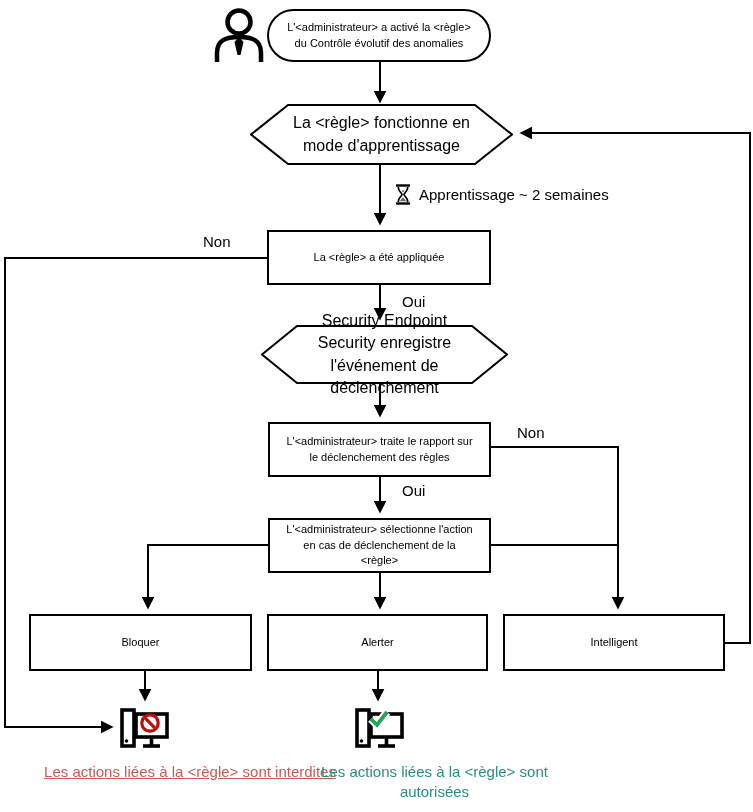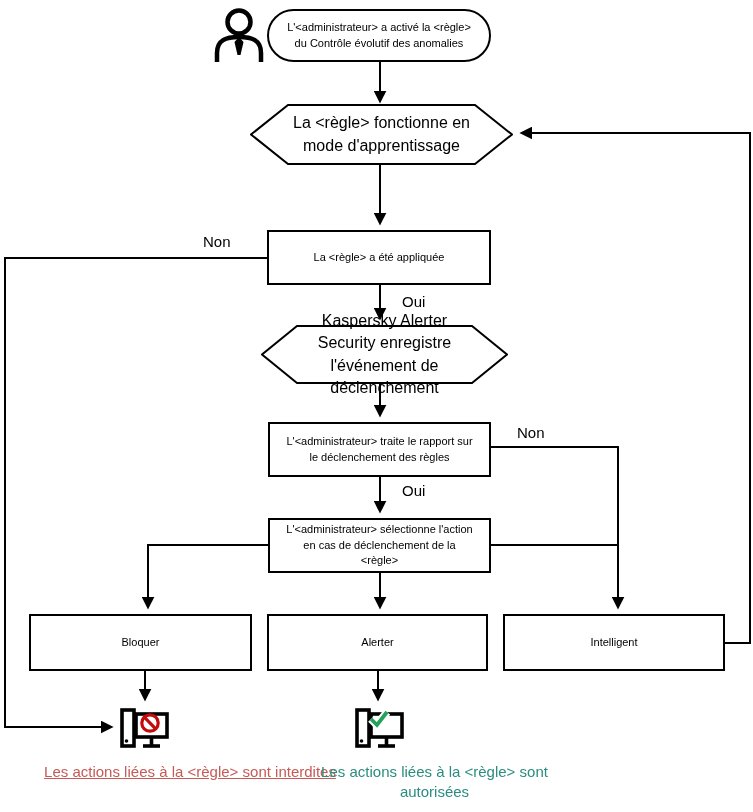--- a/index.html
+++ b/index.html
@@ -80,35 +80,46 @@
     <span>L'&lt;administrateur&gt; a activé la &lt;règle&gt; du Contrôle évolutif des anomalies</span>
   </div>
 
   <div class="hexwrap" style="left:250px;top:104px;width:263px;height:61px;">
     <svg width="263" height="61" viewBox="0 0 263 61">
       <polygon points="38,1 225,1 262,30.5 225,60 38,60 1,30.5" fill="#fff" stroke="#000" stroke-width="2"></polygon>
     </svg>
     <div class="hextext">La &lt;règle&gt; fonctionne en mode d'apprentissage</div>
   </div>
 
+  <div class="duration" style="left:395px;top:184px;">
+    <svg width="16" height="21" viewBox="0 0 16 21">
+      <line x1="1" y1="1.5" x2="15" y2="1.5" stroke="#000" stroke-width="2.4"></line>
+      <line x1="1" y1="19.5" x2="15" y2="19.5" stroke="#000" stroke-width="2.4"></line>
+      <path d="M3.2,3 C3.2,7.5 7,9 7,10.5 C7,12 3.2,13.5 3.2,18" fill="none" stroke="#000" stroke-width="1.7"></path>
+      <path d="M12.8,3 C12.8,7.5 9,9 9,10.5 C9,12 12.8,13.5 12.8,18" fill="none" stroke="#000" stroke-width="1.7"></path>
+      <polygon points="4.6,17.2 11.4,17.2 8,13.2" fill="#666"></polygon>
+      <polygon points="6.3,6.6 9.7,6.6 8,8.6" fill="#666"></polygon>
+    </svg>
+    <span>Apprentissage ~ 2 semaines</span>
+  </div>
 
   <div class="node rect" style="left:267px;top:230px;width:224px;height:55px;">
     <span>La &lt;règle&gt; a été appliquée</span>
   </div>
 
   <div class="lbl" style="left:203px;top:233px;">Non</div>
   <div class="lbl" style="left:402px;top:293px;">Oui</div>
   <div class="lbl" style="left:517px;top:424px;">Non</div>
   <div class="lbl" style="left:402px;top:482px;">Oui</div>
 
   <div class="hexwrap" style="left:261px;top:325px;width:247px;height:59px;">
     <svg width="247" height="59" viewBox="0 0 247 59">
       <polygon points="36,1 211,1 246,29.5 211,58 36,58 1,29.5" fill="#fff" stroke="#000" stroke-width="2"></polygon>
     </svg>
-    <div class="hextext">Kaspersky Alerter Security enregistre l'événement de déclenchement</div>
+    <div class="hextext">Security Endpoint Security enregistre l'événement de déclenchement</div>
   </div>
 
   <div class="node rect" style="left:268px;top:422px;width:223px;height:55px;">
     <span>L'&lt;administrateur&gt; traite le rapport sur le déclenchement des règles</span>
   </div>
 
   <div class="node rect" style="left:268px;top:518px;width:223px;height:55px;">
     <span>L'&lt;administrateur&gt; sélectionne l'action en cas de déclenchement de la &lt;règle&gt;</span>
   </div>
 

